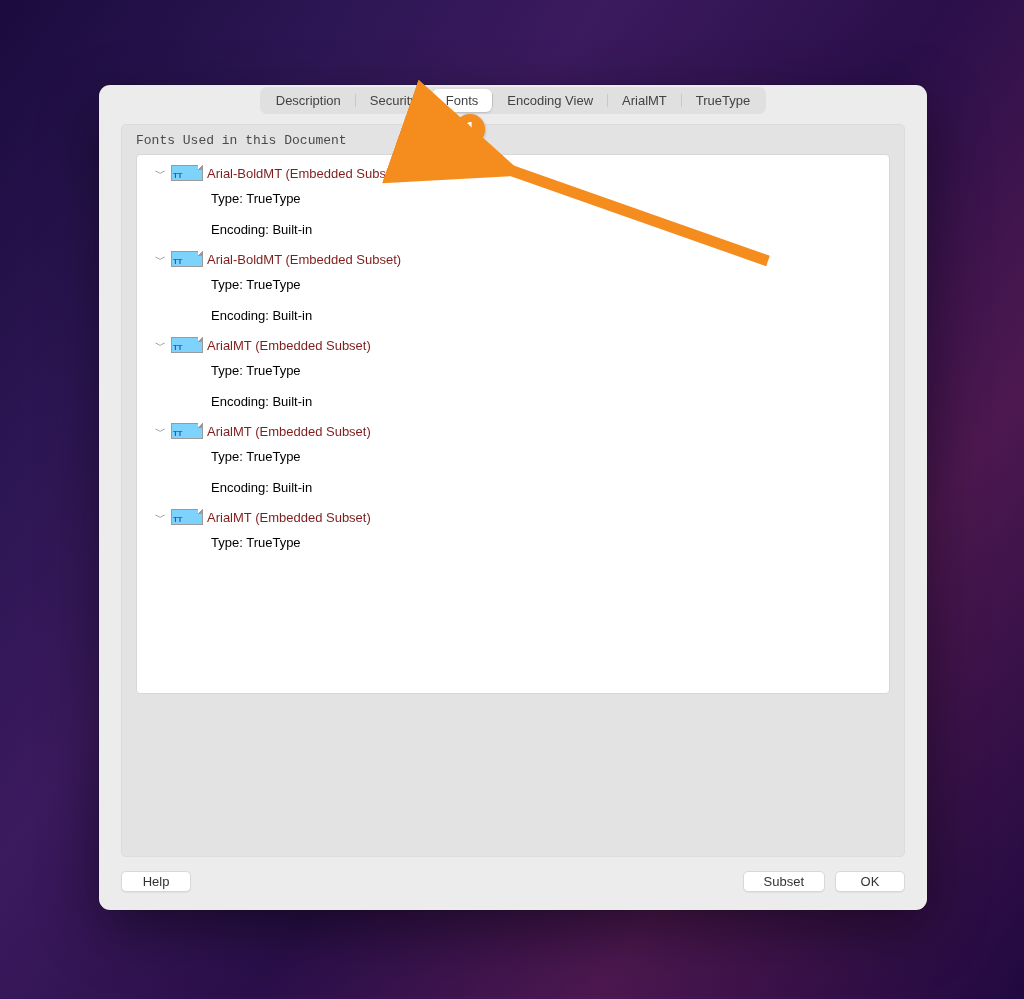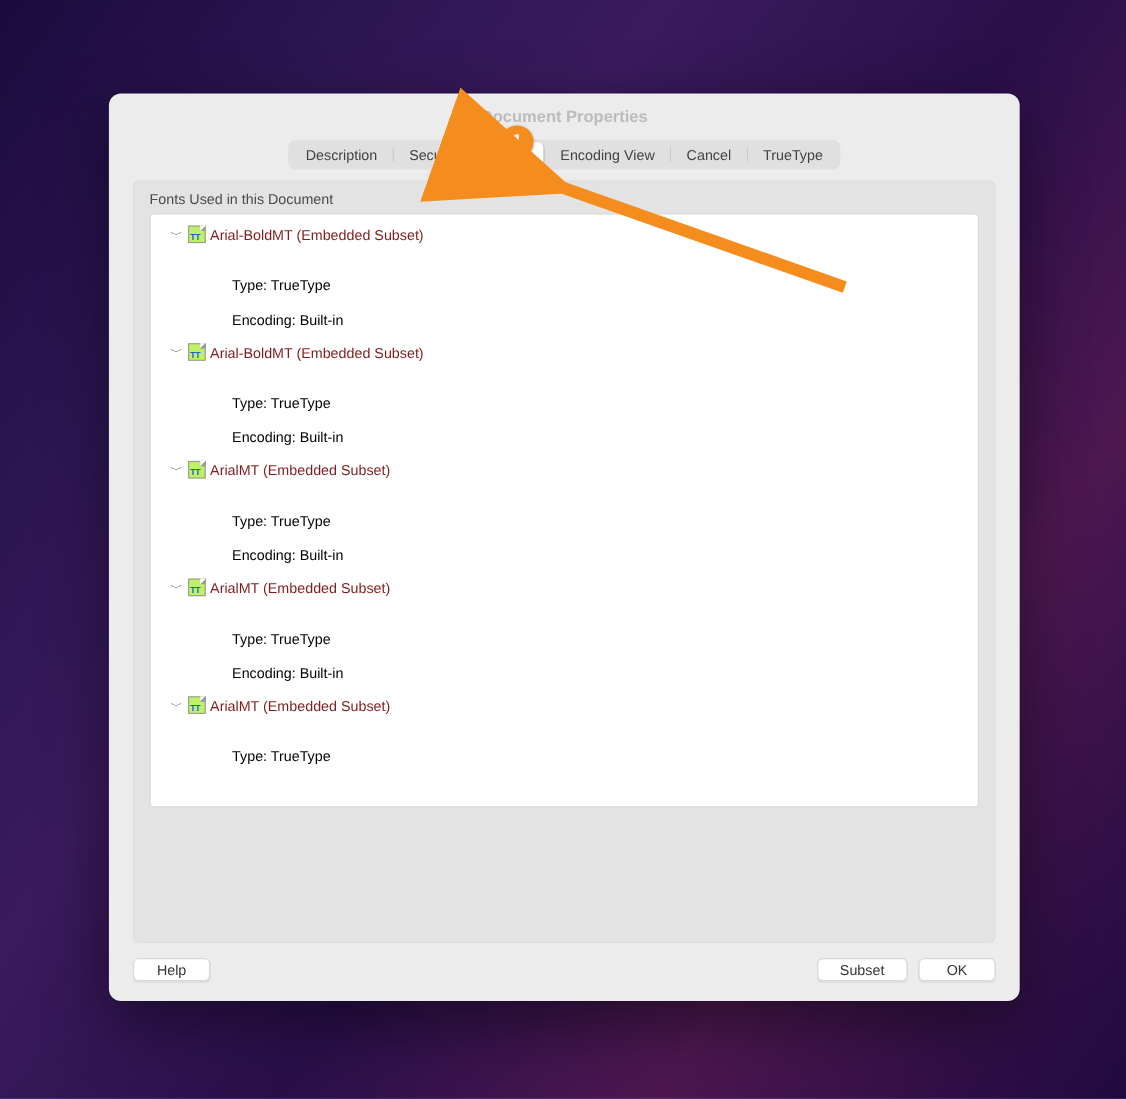--- a/index.html
+++ b/index.html
@@ -72,20 +72,21 @@
       border-radius: 5px;
       flex: 1;
       display: flex;
       flex-direction: column;
       padding-bottom: 18px;
     }
     .group-label {
       font-size: 13px;
       color: #4a4a4a;
       padding: 8px 14px 6px;
+      font-family: Liberation Mono, monospace;
     }
     .listbox {
       background: #ffffff;
       border: 1px solid #d7d7d7;
       border-radius: 4px;
       margin: 0 14px;
       height: 540px;
       overflow: hidden;
       padding: 8px 10px 10px;
     }
@@ -96,44 +97,44 @@
       gap: 4px;
       padding: 2px 0 4px 8px;
     }
     .disclosure {
       font-size: 11px;
       color: #6b6b6b;
       width: 12px;
       user-select: none;
     }
     .font-icon {
-      width: 16px;
+      width: 32px;
       height: 16px;
       border: 1px solid #9a9a9a;
-      background: #bef264;
+      background: #7dd3fc;
       position: relative;
       flex: none;
     }
     .font-icon::before {
       content: "";
       position: absolute;
       right: -1px; top: -1px;
       width: 5px; height: 5px;
       background: linear-gradient(135deg, #fff 48%, #9a9a9a 50%);
     }
     .font-icon .tt {
       position: absolute;
       left: 1px; bottom: 0px;
       font-size: 8px;
       font-weight: 700;
       color: #1b5ed8;
       letter-spacing: -0.5px;
     }
     .font-name { color: #7f1d1d; }
-    .font-details { padding-left: 64px; margin-top: 21px; }
+    .font-details { padding-left: 64px; }
     .font-detail {
       padding: 6px 0 10px;
       color: #000;
     }
     .bottombar {
       display: flex;
       align-items: flex-end;
       padding: 14px 22px 18px;
       gap: 10px;
     }
@@ -166,33 +167,32 @@
       display: flex;
       align-items: center;
       justify-content: center;
       box-shadow: 0 1px 3px rgba(0,0,0,.35);
     }
   </style>
 </head>
 <body>
 
 <div class="dialog">
-  <div class="title">Document Properties</div>
 
   <div class="tabbar-wrap">
     <div class="tabbar">
       <div class="tab">Description</div>
       <div class="tab-sep"></div>
       <div class="tab">Security</div>
       <div class="tab-sep"></div>
       <div class="tab active">Fonts</div>
       <div class="tab-sep"></div>
       <div class="tab">Encoding View</div>
       <div class="tab-sep"></div>
-      <div class="tab">Cancel</div>
+      <div class="tab">ArialMT</div>
       <div class="tab-sep"></div>
       <div class="tab">TrueType</div>
     </div>
   </div>
 
   <div class="group-wrap">
     <div class="group">
       <div class="group-label">Fonts Used in this Document</div>
       <div class="listbox" id="font-list">
           <div class="font-entry">

